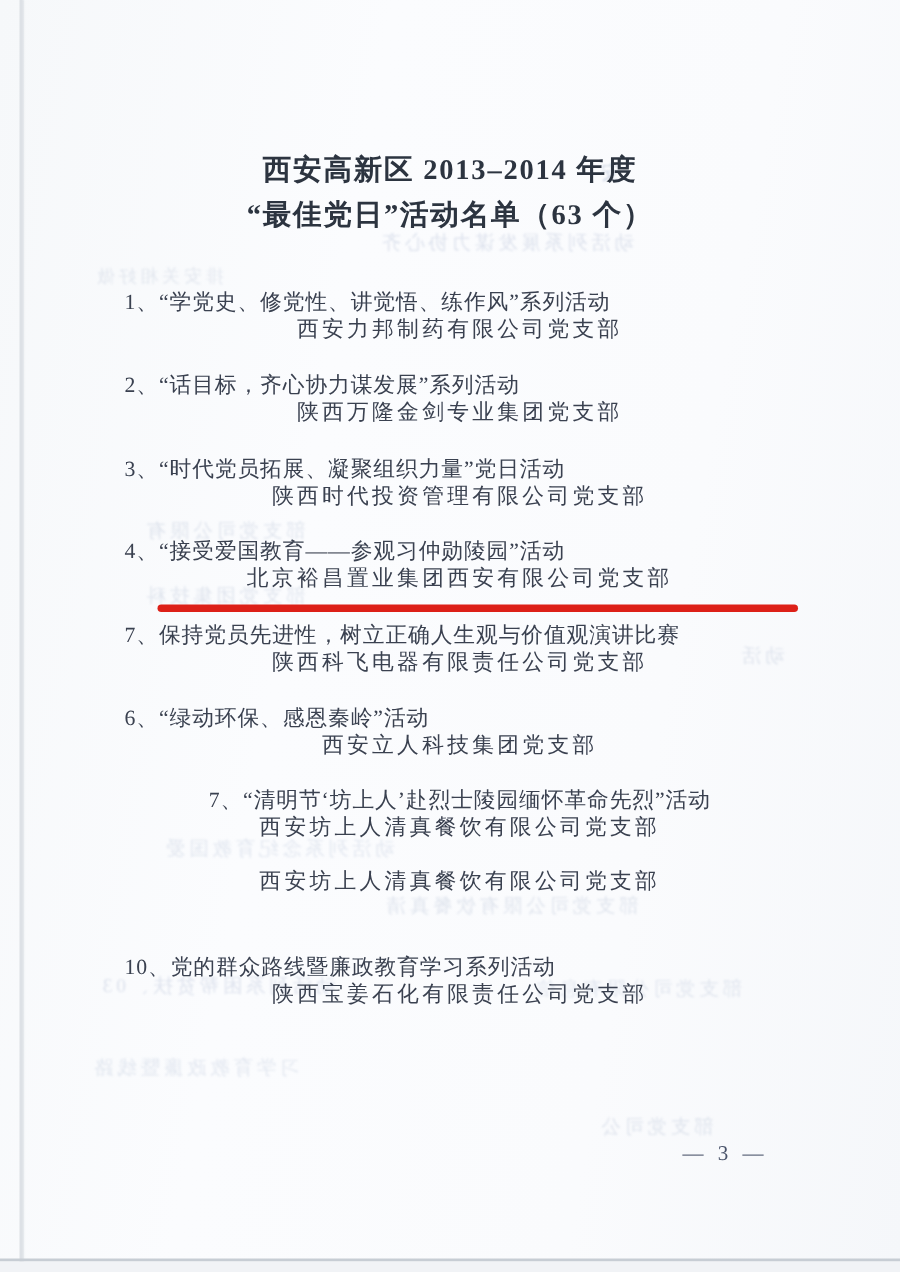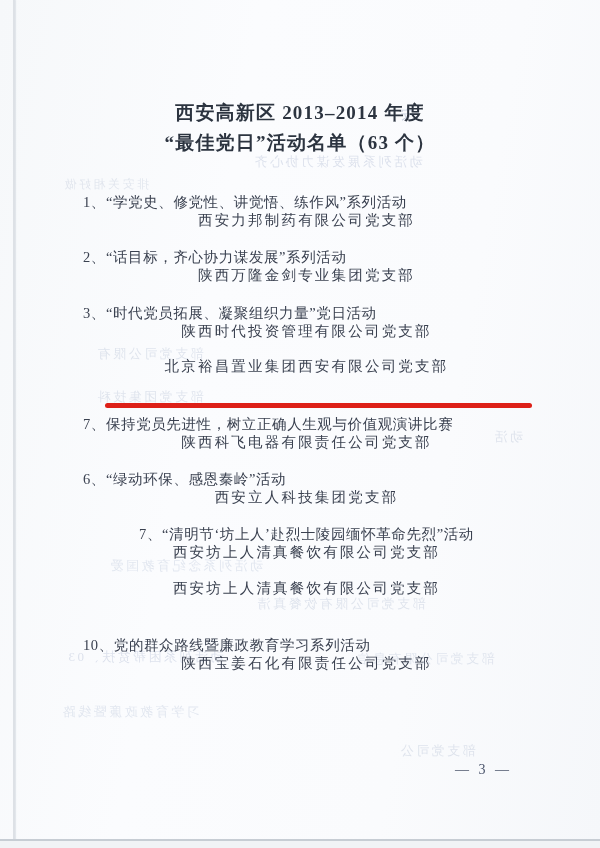--- a/index.html
+++ b/index.html
@@ -73,20 +73,21 @@
 
   <li class="item">
     <div class="activity" style="color: rgb(58, 65, 80);">3、“时代党员拓展、凝聚组织力量”党日活动</div>
     <div class="org-row">
       <span class="org" style="color: rgb(58, 65, 80);">陕西时代投资管理有限公司党支部</span>
     </div>
 
   </li>
 
   <li class="item">
+    <div class="activity" style="color: rgb(58, 65, 80);">4、“接受爱国教育——参观习仲勋陵园”活动</div>
     <div class="org-row">
       <span class="org" style="color: rgb(58, 65, 80);">北京裕昌置业集团西安有限公司党支部</span>
     </div>
     <div class="red-underline" style="background: rgb(221, 32, 24);"></div>
   </li>
 
   <li class="item">
     <div class="activity" style="color: rgb(58, 65, 80);">7、保持党员先进性，树立正确人生观与价值观演讲比赛</div>
     <div class="org-row">
       <span class="org" style="color: rgb(58, 65, 80);">陕西科飞电器有限责任公司党支部</span>

